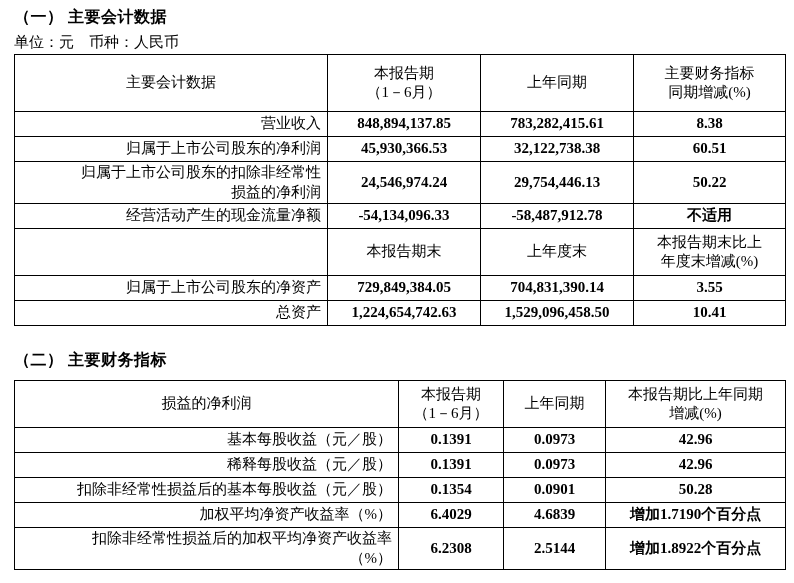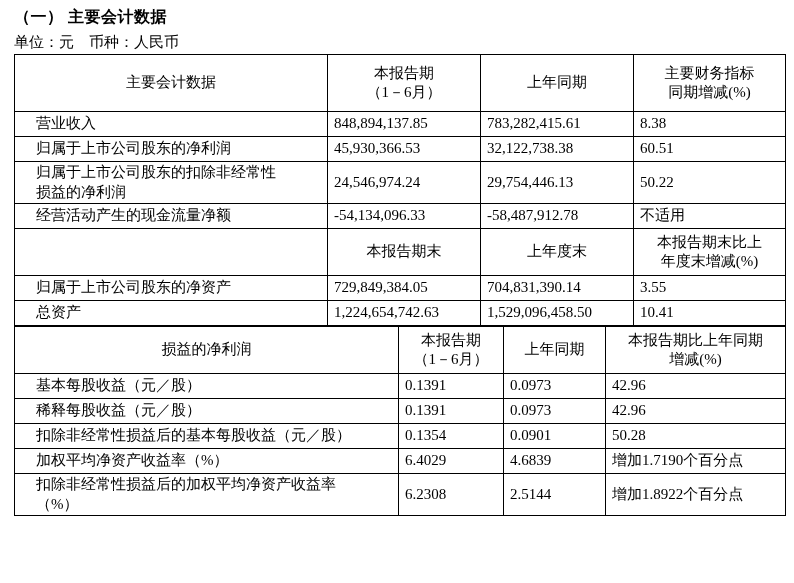--- a/index.html
+++ b/index.html
@@ -21,22 +21,22 @@
   table{
     border-collapse:collapse;table-layout:fixed;width:771px;
     background:#fff;
   }
   td{
     border:1px solid #000;font-size:15px;line-height:1.3;
     padding:1px 6px;vertical-align:middle;white-space:pre-line;
     overflow:hidden;
   }
   tr.data td{height:22px;}
-  td.label{text-align:left;padding-left:21px;}
-  td.num{text-align:left;padding-right:6px;}
+  td.label{text-align:right;padding-left:9px;}
+  td.num{text-align:center;padding-right:6px;font-weight:bold;}
   tr.header td{text-align:center;font-weight:normal;}
   #table1 tr.header.first td{height:54px;}
   #table1 tr.header.mid td{height:44px;}
   #table2 tr.header td{height:44px;}
 </style>
 </head>
 <body>
 
 <div class="page">
 
@@ -100,20 +100,21 @@
         </tr>
         <tr class="data">
           <td class="label">总资产</td>
           <td class="num">1,224,654,742.63</td>
           <td class="num">1,529,096,458.50</td>
           <td class="num">10.41</td>
         </tr>
       </tbody>
   </table>
 
+  <h2 class="sec-title second">（二） 主要财务指标</h2>
 
   <table id="table2">
     <colgroup>
       <col style="width:384px">
       <col style="width:105px">
       <col style="width:102px">
       <col style="width:180px">
     </colgroup>
     <tbody>
         <tr class="header first">

